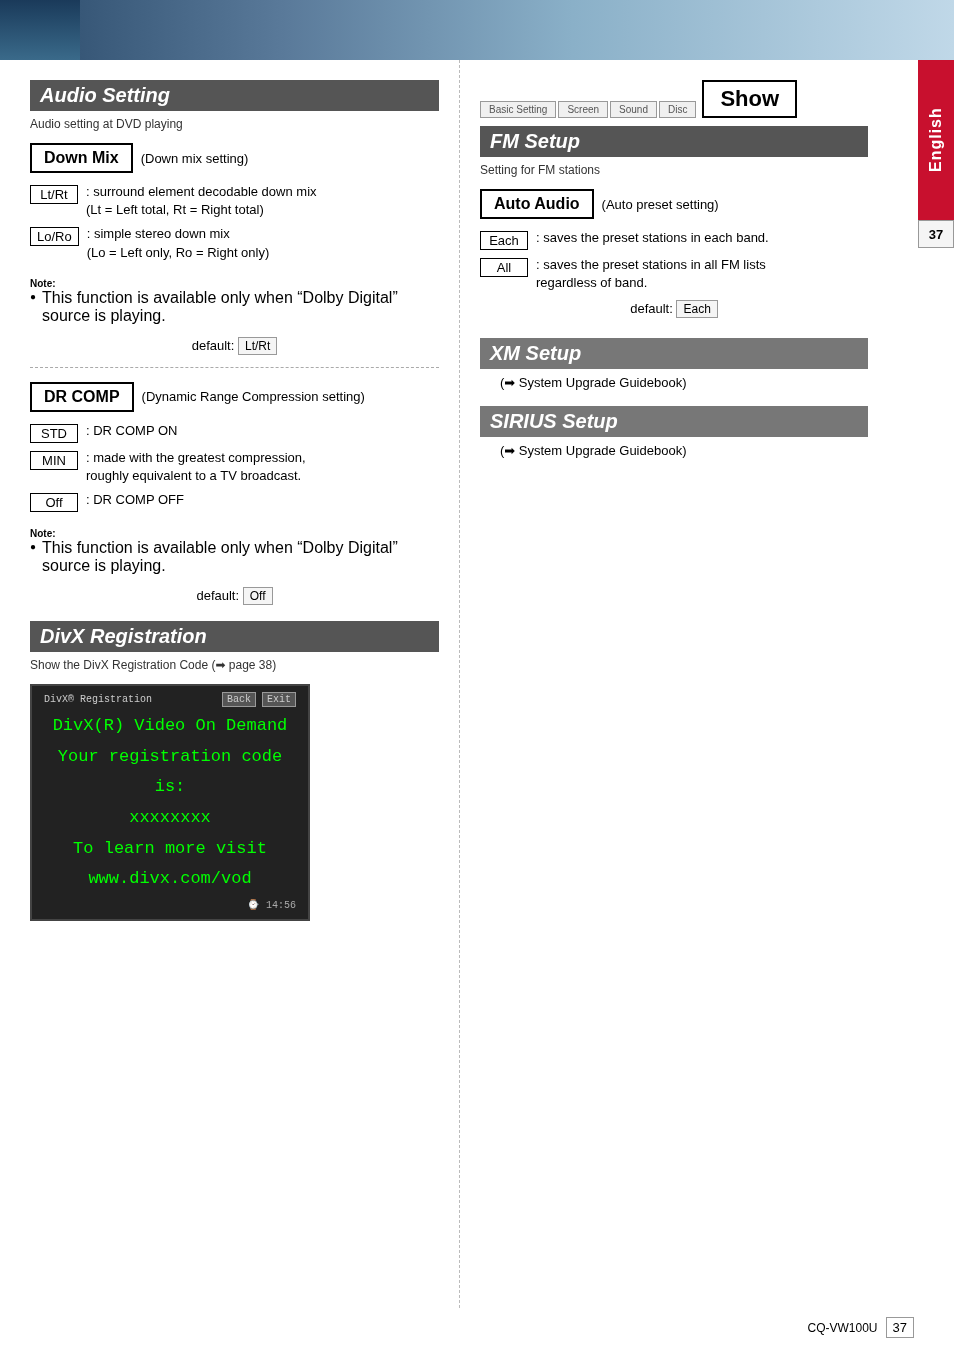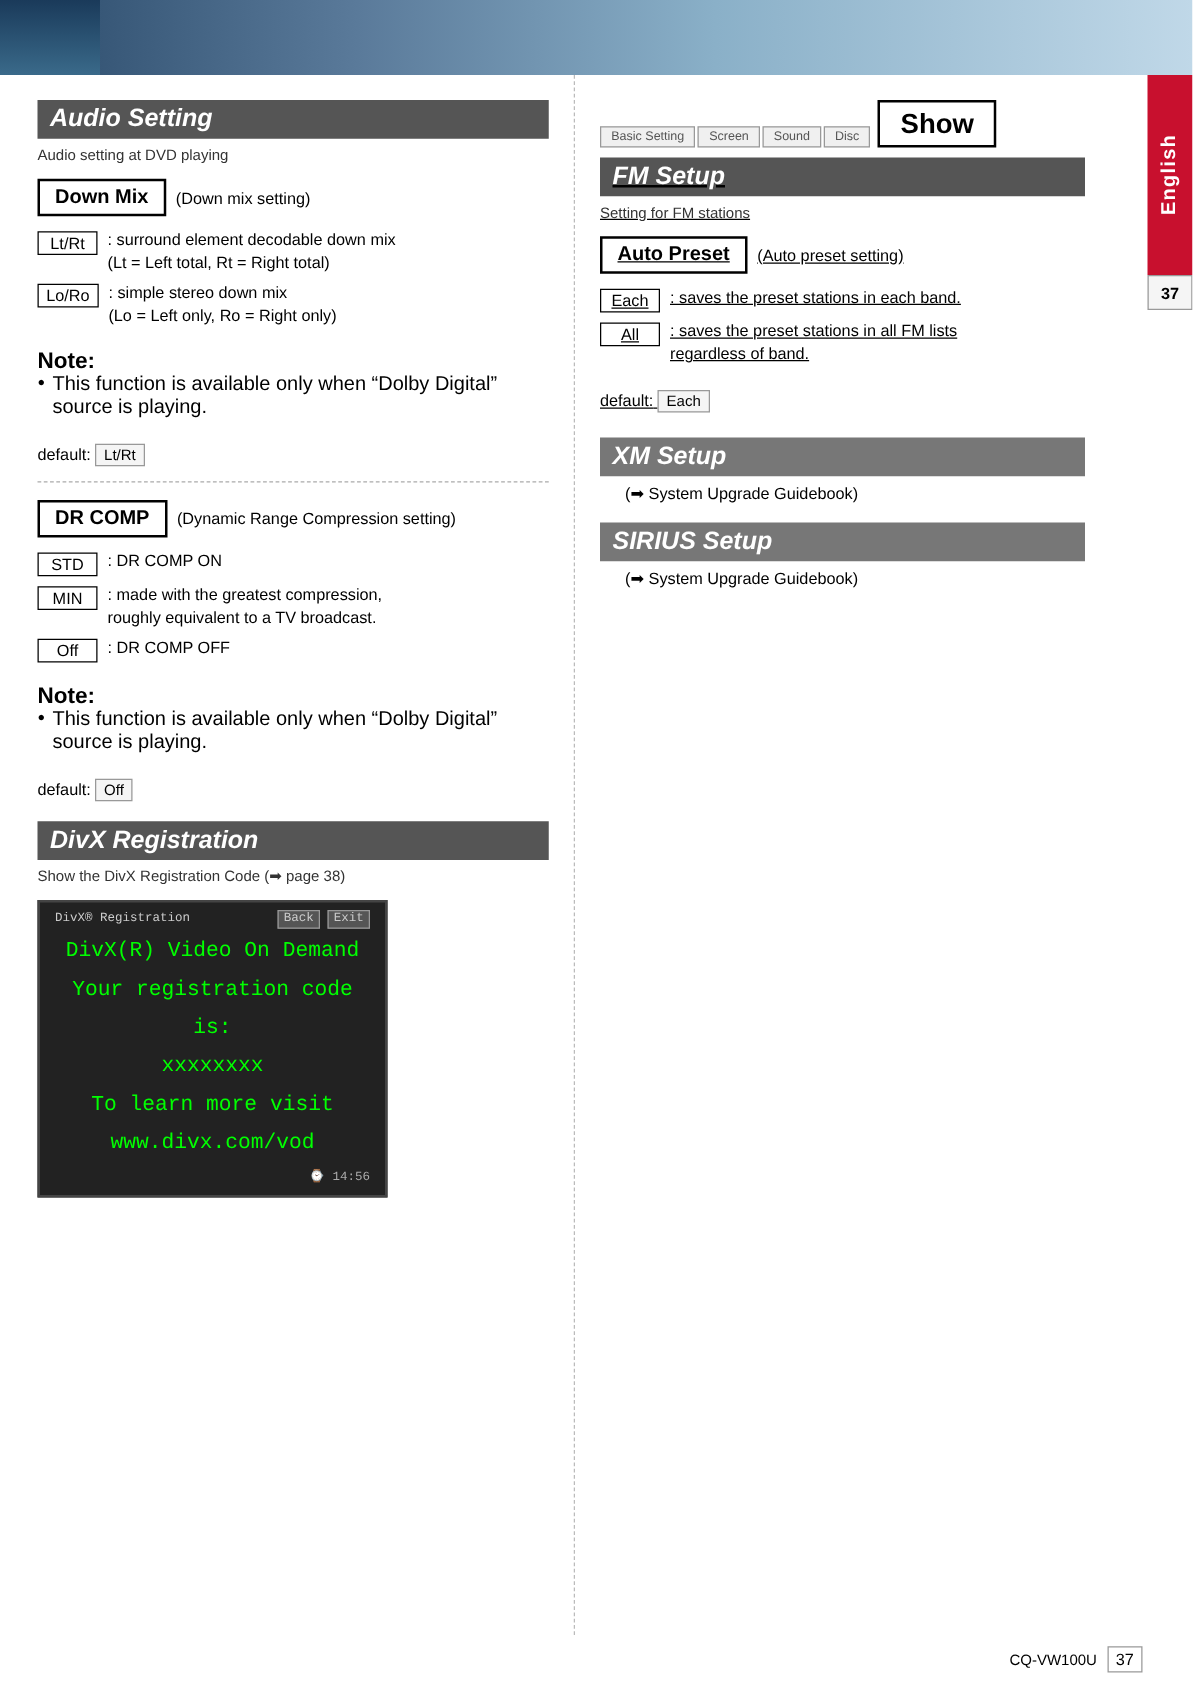--- a/index.html
+++ b/index.html
@@ -162,41 +162,41 @@
       font-size: 13px;
       line-height: 1.4;
     }
 
     
     .note-section {
       margin: 12px 0;
     }
     .note-title {
       font-weight: bold;
-      font-size: 18px;
+      font-size: 10px;
       margin-top: 16px;
     }
     .note-text {
       font-size: 16px;
       padding-left: 12px;
       position: relative;
     }
     .note-text::before {
       content: '●';
       position: absolute;
       left: 0;
       font-size: 10px;
       top: 2px;
     }
 
     
     .default-line {
-      text-align: left;
-      font-size: 13px;
-      margin: 20px 0 12px 0;
+      text-align: center;
+      font-size: 13px;
+      margin: 8px 0 12px 0;
     }
     .default-value {
       border: 1px solid #999;
       padding: 1px 6px;
       font-size: 12px;
       background: #f5f5f5;
       display: inline-block;
     }
 
     
@@ -267,21 +267,20 @@
       border: 2px solid #000;
       padding: 4px 16px;
       font-size: 22px;
       font-weight: bold;
       margin-left: 4px;
     }
 
     
     .fm-section {
       margin-bottom: 20px;
-      text-decoration: underline;
     }
 
     
     .xm-section {
       margin-bottom: 16px;
     }
     .xm-heading {
       background: #777;
       color: white;
       padding: 4px 10px;
@@ -434,21 +433,21 @@
       <div class="radio-title-box">Show</div>
     </div>
 
     <div class="fm-section">
       <div class="section-heading">
         <h2>FM Setup</h2>
       </div>
       <div class="section-subtitle">Setting for FM stations</div>
 
       <div class="setting-label-row">
-        <div class="setting-box">Auto Preset</div>
+        <div class="setting-box">Auto Audio</div>
         <span>(Auto preset setting)</span>
       </div>
 
       <div class="option-row">
         <div class="option-box">Each</div>
         <div class="option-desc">: saves the preset stations in each band.</div>
       </div>
 
       <div class="option-row">
         <div class="option-box">All</div>

